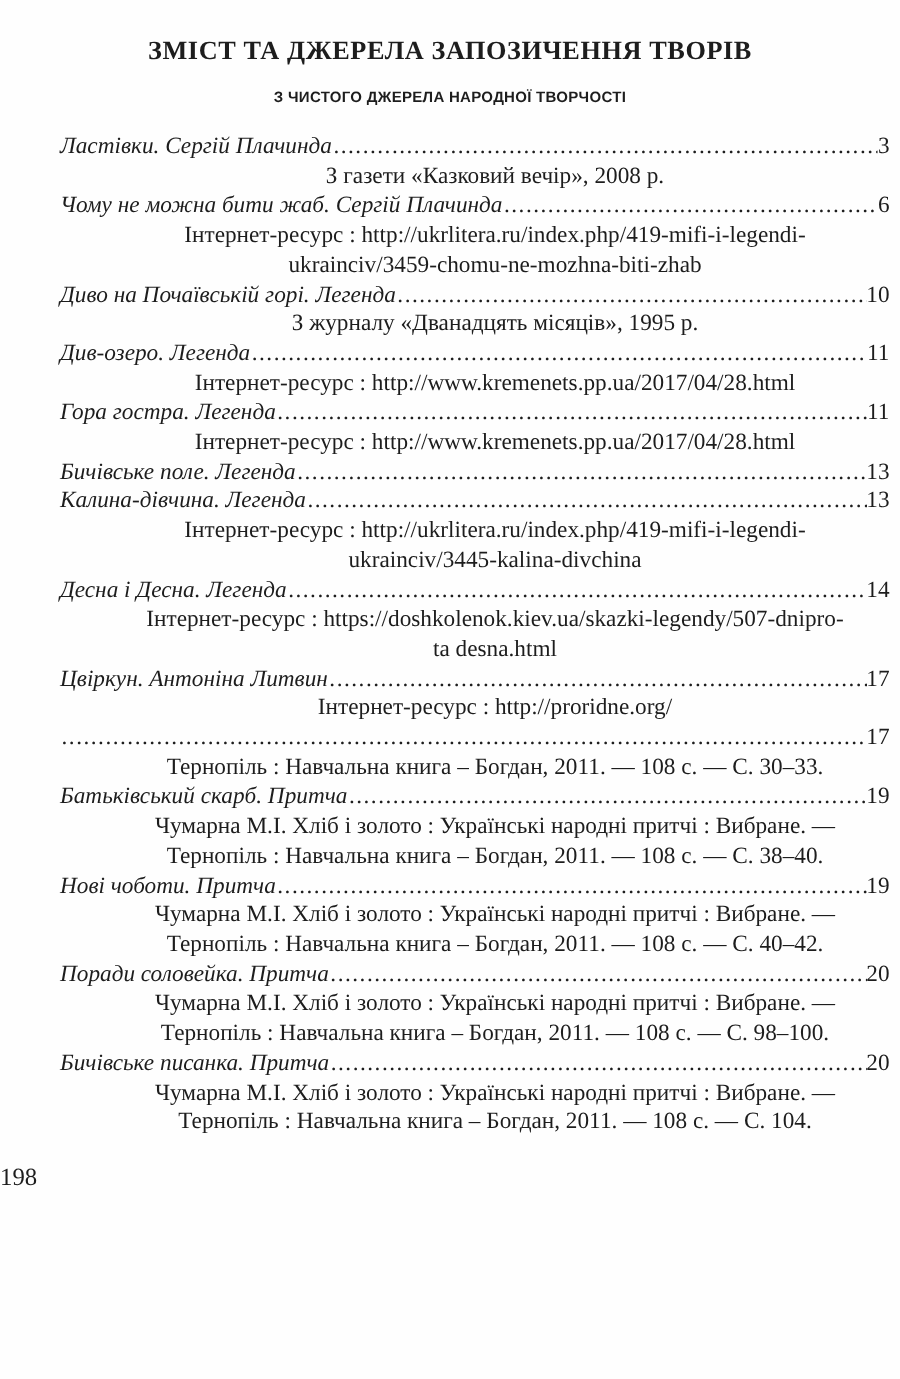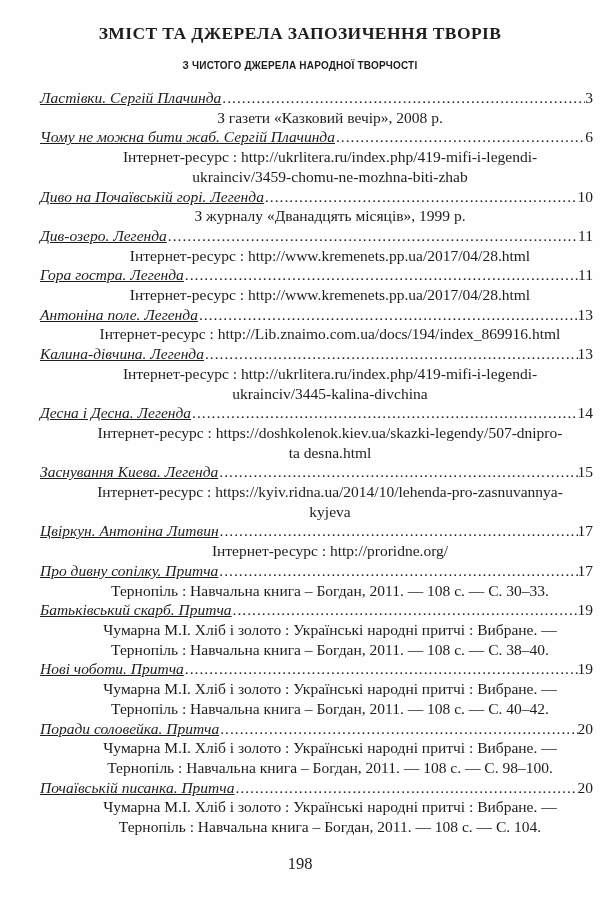--- a/index.html
+++ b/index.html
@@ -40,21 +40,20 @@
     font-size: 15.5px;
     line-height: 19.7px;
   }
   .entry-line {
     display: flex;
     align-items: baseline;
   }
   .entry-title {
     font-style: italic;
     white-space: nowrap;
-    text-decoration: underline;
   }
   .dots {
     flex: 1 1 0;
     min-width: 10px;
     overflow: hidden;
     white-space: nowrap;
   }
   .dots::after {
     content: "....................................................................................................................................................................";
     letter-spacing: 1px;
@@ -62,21 +61,20 @@
   }
   .page-ref {
     white-space: nowrap;
   }
   .source-line {
     padding-left: 27px;
     text-align: center;
   }
   .folio {
     margin-top: 17px;
-    text-align: center;
     font-size: 16.5px;
     line-height: 20px;
   }
 </style>
 </head>
 <body>
 
 <div class="page">
   <div class="main-title">ЗМІСТ ТА ДЖЕРЕЛА ЗАПОЗИЧЕННЯ ТВОРІВ</div>
   <div class="sub-title">З ЧИСТОГО ДЖЕРЕЛА НАРОДНОЇ ТВОРЧОСТІ</div>
@@ -99,21 +97,21 @@
   <div class="source-line">Інтернет-ресурс : http://ukrlitera.ru/index.php/419-mifi-i-legendi-</div>
         <div class="source-line">ukrainciv/3459-chomu-ne-mozhna-biti-zhab</div>
       </div>
 
   <div class="entry">
     <div class="entry-line">
       <span class="entry-title">Диво на Почаївській горі. Легенда</span>
       <span class="dots"></span>
       <span class="page-ref">10</span>
     </div>
-  <div class="source-line">З журналу «Дванадцять місяців», 1999 р.</div>
+  <div class="source-line">З журналу «Дванадцять місяців», 1995 р.</div>
       </div>
 
   <div class="entry">
     <div class="entry-line">
       <span class="entry-title">Див-озеро. Легенда</span>
       <span class="dots"></span>
       <span class="page-ref">11</span>
     </div>
   <div class="source-line">Інтернет-ресурс : http://www.kremenets.pp.ua/2017/04/28.html</div>
       </div>
@@ -122,25 +120,24 @@
     <div class="entry-line">
       <span class="entry-title">Гора гостра. Легенда</span>
       <span class="dots"></span>
       <span class="page-ref">11</span>
     </div>
   <div class="source-line">Інтернет-ресурс : http://www.kremenets.pp.ua/2017/04/28.html</div>
       </div>
 
   <div class="entry">
     <div class="entry-line">
-      <span class="entry-title">Антоніна поле. Легенда</span>
+      <span class="entry-title">Бичівське поле. Легенда</span>
       <span class="dots"></span>
       <span class="page-ref">13</span>
     </div>
-  <div class="source-line">Інтернет-ресурс : http://Lib.znaimo.com.ua/docs/194/index_869916.html</div>
       </div>
 
   <div class="entry">
     <div class="entry-line">
       <span class="entry-title">Калина-дівчина. Легенда</span>
       <span class="dots"></span>
       <span class="page-ref">13</span>
     </div>
   <div class="source-line">Інтернет-ресурс : http://ukrlitera.ru/index.php/419-mifi-i-legendi-</div>
         <div class="source-line">ukrainciv/3445-kalina-divchina</div>
@@ -149,42 +146,32 @@
   <div class="entry">
     <div class="entry-line">
       <span class="entry-title">Десна і Десна. Легенда</span>
       <span class="dots"></span>
       <span class="page-ref">14</span>
     </div>
   <div class="source-line">Інтернет-ресурс : https://doshkolenok.kiev.ua/skazki-legendy/507-dnipro-</div>
         <div class="source-line">ta desna.html</div>
       </div>
 
-  <div class="entry">
-    <div class="entry-line">
-      <span class="entry-title">Заснування Киева. Легенда</span>
-      <span class="dots"></span>
-      <span class="page-ref">15</span>
-    </div>
-  <div class="source-line">Інтернет-ресурс : https://kyiv.ridna.ua/2014/10/lehenda-pro-zasnuvannya-</div>
-        <div class="source-line">kyjeva</div>
-      </div>
 
   <div class="entry">
     <div class="entry-line">
       <span class="entry-title">Цвіркун. Антоніна Литвин</span>
       <span class="dots"></span>
       <span class="page-ref">17</span>
     </div>
   <div class="source-line">Інтернет-ресурс : http://proridne.org/</div>
       </div>
 
   <div class="entry">
     <div class="entry-line">
-      <span class="entry-title">Про дивну сопілку. Притча</span>
       <span class="dots"></span>
       <span class="page-ref">17</span>
     </div>
         <div class="source-line">Тернопіль : Навчальна книга – Богдан, 2011. — 108 с. — С. 30–33.</div>
       </div>
 
   <div class="entry">
     <div class="entry-line">
       <span class="entry-title">Батьківський скарб. Притча</span>
       <span class="dots"></span>
@@ -209,21 +196,21 @@
       <span class="entry-title">Поради соловейка. Притча</span>
       <span class="dots"></span>
       <span class="page-ref">20</span>
     </div>
   <div class="source-line">Чумарна М.І. Хліб і золото : Українські народні притчі : Вибране. —</div>
         <div class="source-line">Тернопіль : Навчальна книга – Богдан, 2011. — 108 с. — С. 98–100.</div>
       </div>
 
   <div class="entry">
     <div class="entry-line">
-      <span class="entry-title">Почаївській писанка. Притча</span>
+      <span class="entry-title">Бичівське писанка. Притча</span>
       <span class="dots"></span>
       <span class="page-ref">20</span>
     </div>
   <div class="source-line">Чумарна М.І. Хліб і золото : Українські народні притчі : Вибране. —</div>
         <div class="source-line">Тернопіль : Навчальна книга – Богдан, 2011. — 108 с. — С. 104.</div>
       </div>
 </div>
   <div class="folio">198</div>
 </div>
 

